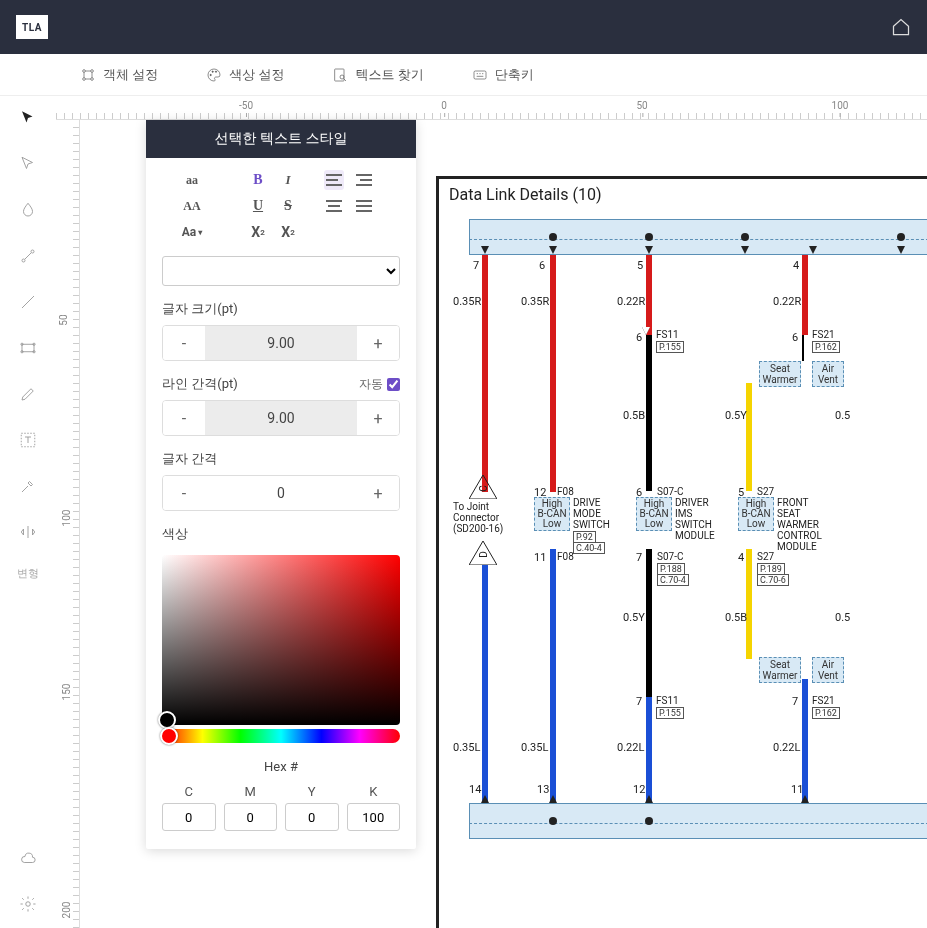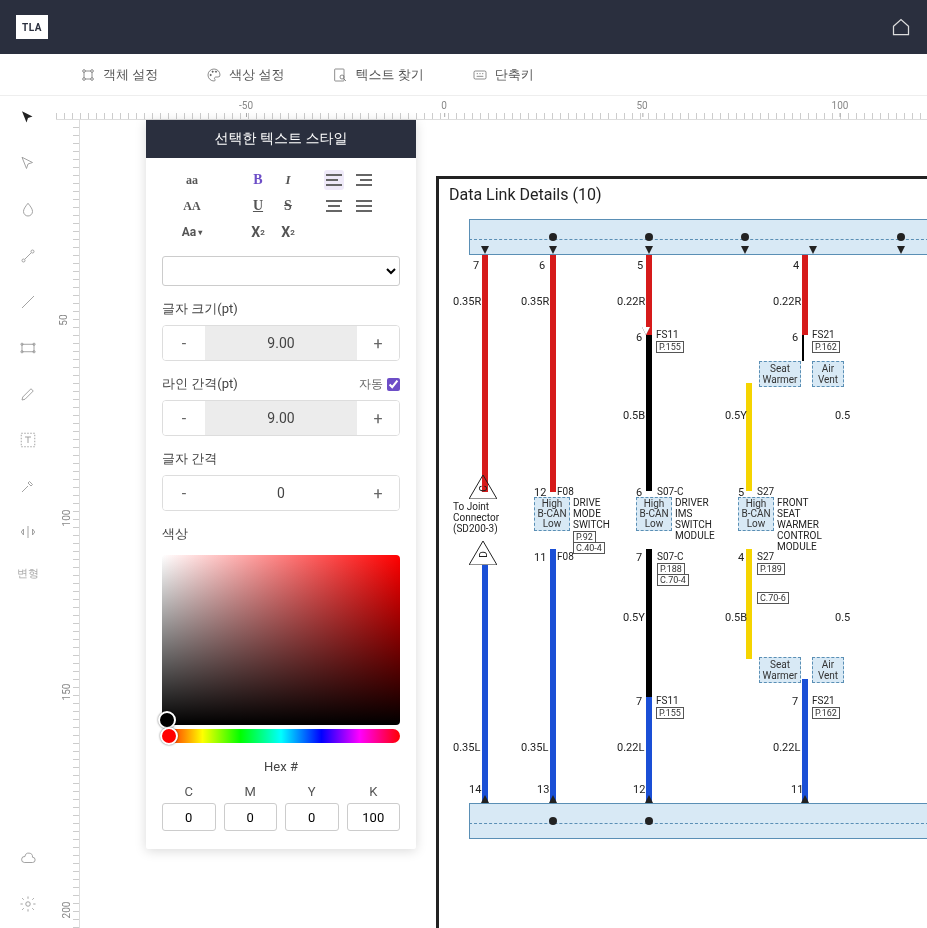--- a/index.html
+++ b/index.html
@@ -410,21 +410,21 @@
       <div class="gauge" style="left:184px;top:230px">0.5B</div>
       <div class="gauge" style="left:286px;top:230px">0.5Y</div>
       <div class="gauge" style="left:396px;top:230px">0.5</div>
 
       <svg style="position:absolute;left:30px;top:296px" width="28" height="24">
           <polygon points="14,0 28,24 0,24" fill="none" stroke="#222"></polygon>
         </svg>
       <div class="lbl" style="left:41px;top:304px;transform:rotate(-90deg)">C</div>
       <div class="lbl" style="left:14px;top:322px;white-space:pre">To Joint
 Connector
-(SD200-3)</div>
+(SD200-16)</div>
 
       <svg style="position:absolute;left:30px;top:362px" width="28" height="24">
           <polygon points="14,0 28,24 0,24" fill="none" stroke="#222"></polygon>
         </svg>
       <div class="lbl" style="left:41px;top:370px;transform:rotate(-90deg)">D</div>
 
       <div class="pin" style="left:95px;top:307px">12</div>
       <div class="lbl" style="left:118px;top:307px">F08</div>
       <div class="pin" style="left:197px;top:307px">6</div>
       <div class="lbl" style="left:218px;top:307px">S07-C</div>
@@ -465,21 +465,21 @@
 
       <div class="pin" style="left:95px;top:372px">11</div>
       <div class="lbl" style="left:118px;top:372px">F08</div>
       <div class="pin" style="left:197px;top:372px">7</div>
       <div class="lbl" style="left:218px;top:372px">S07-C</div>
       <div class="ref" style="left:218px;top:384px">P.188</div>
       <div class="ref" style="left:218px;top:395px">C.70-4</div>
       <div class="pin" style="left:299px;top:372px">4</div>
       <div class="lbl" style="left:318px;top:372px">S27</div>
       <div class="ref" style="left:318px;top:384px">P.189</div>
-      <div class="ref" style="left:318px;top:413px">C.70-6</div>
+      <div class="ref" style="left:318px;top:395px">C.70-6</div>
 
       <div class="wire blue" style="left:43px;top:386px;height:238px"></div>
       <div class="wire blue" style="left:111px;top:370px;height:254px"></div>
       <div class="wire black" style="left:207px;top:370px;height:148px"></div>
       <div class="wire yellow" style="left:307px;top:370px;height:110px"></div>
 
       <div class="gauge" style="left:184px;top:432px">0.5Y</div>
       <div class="gauge" style="left:286px;top:432px">0.5B</div>
       <div class="gauge" style="left:396px;top:432px">0.5</div>
 

